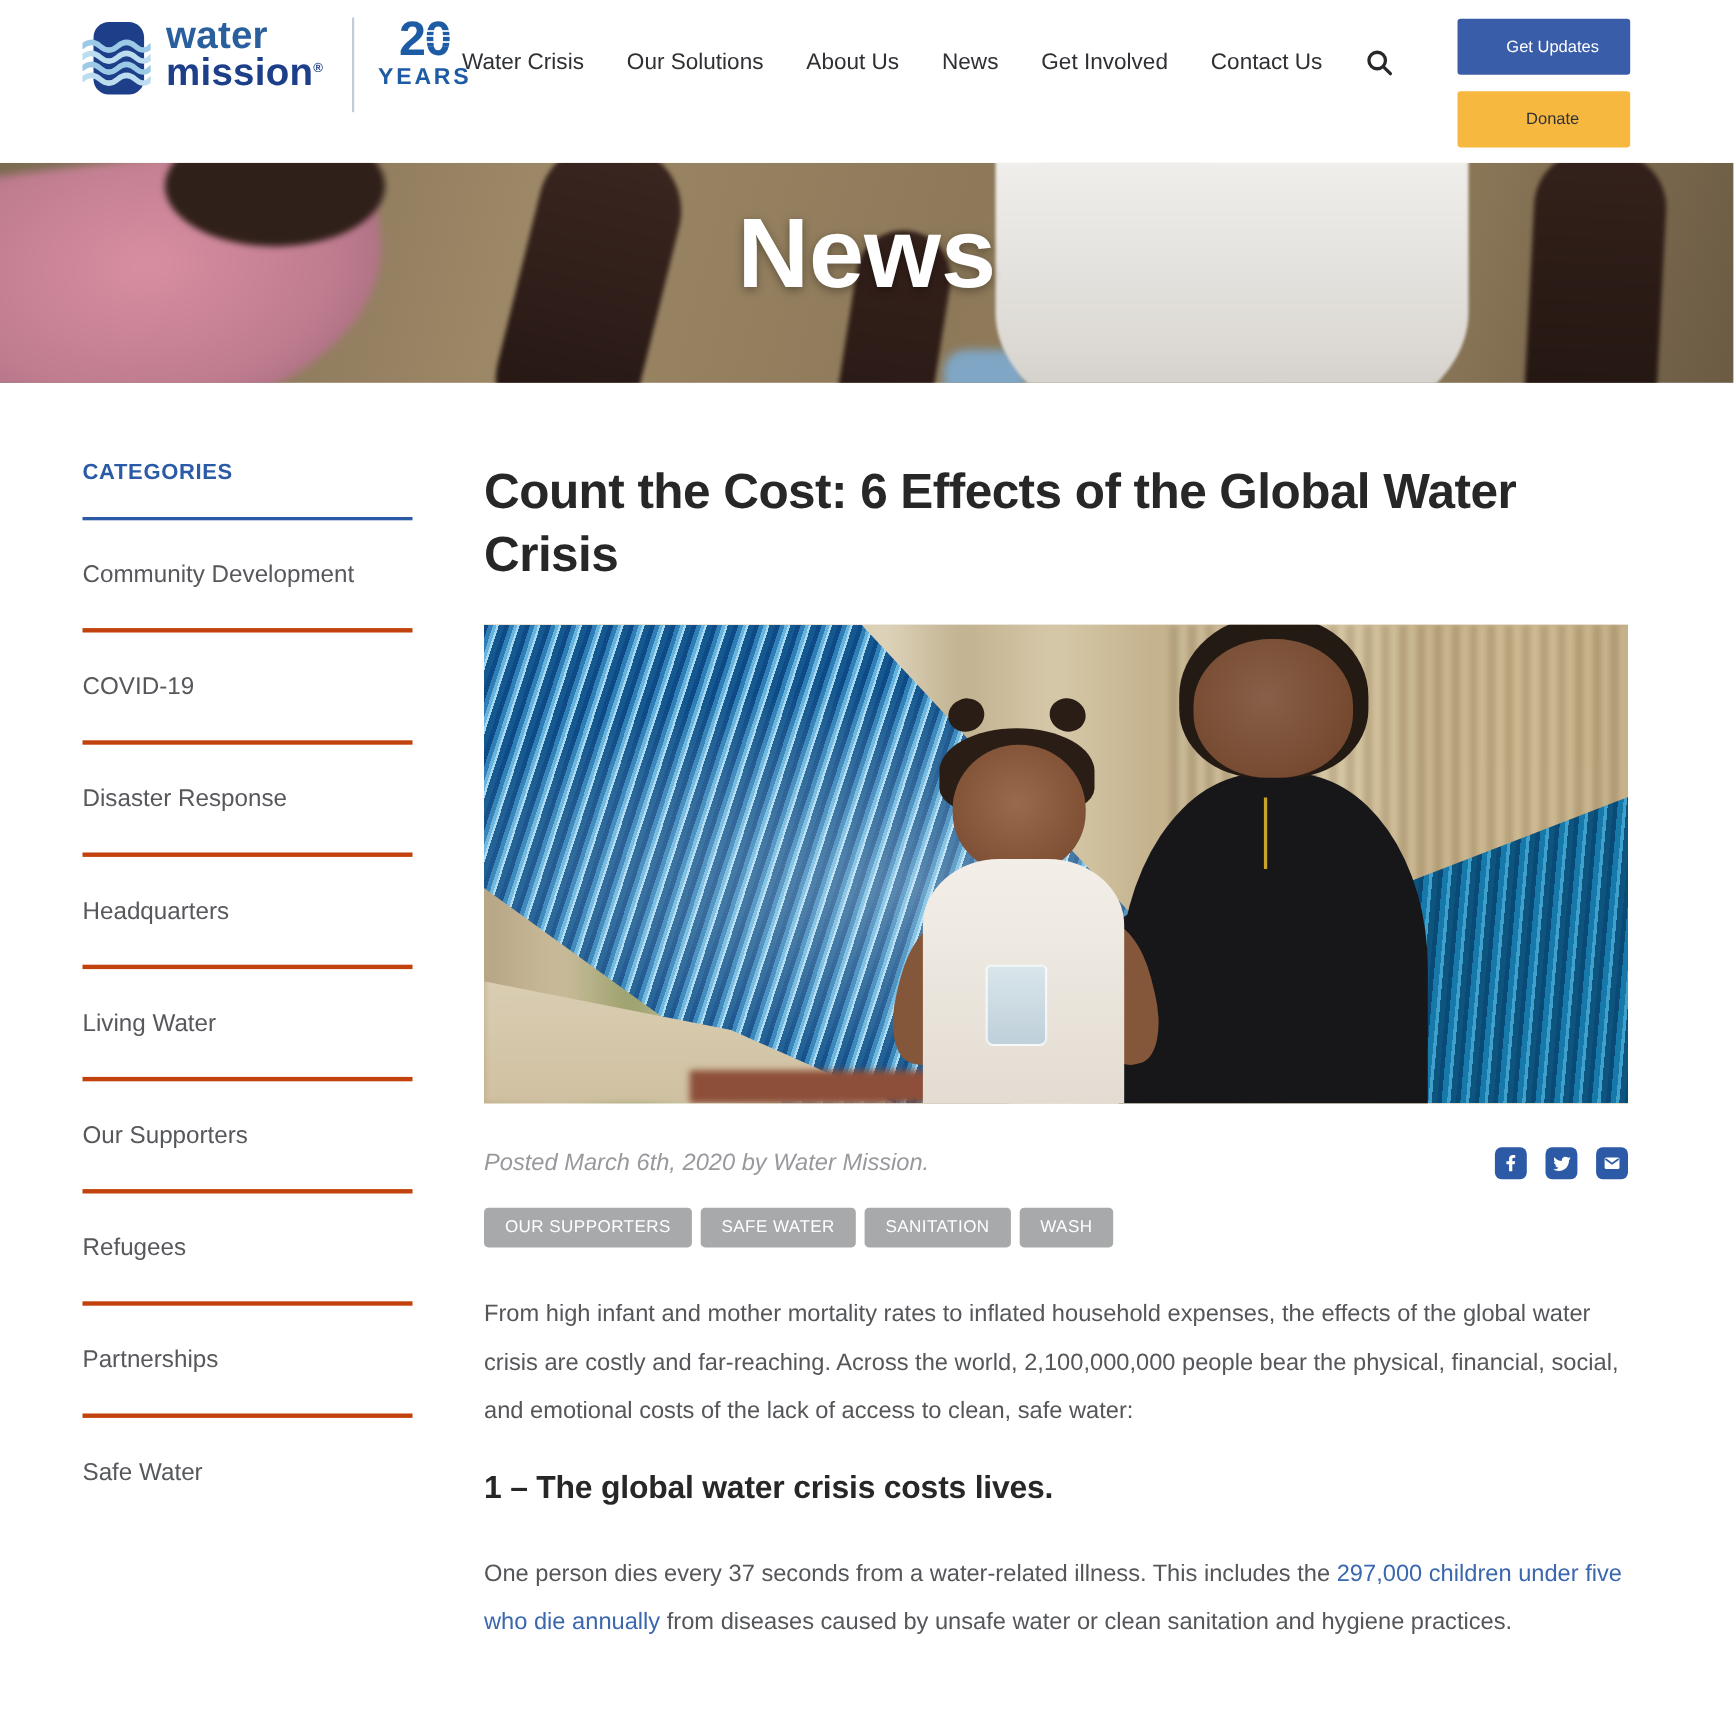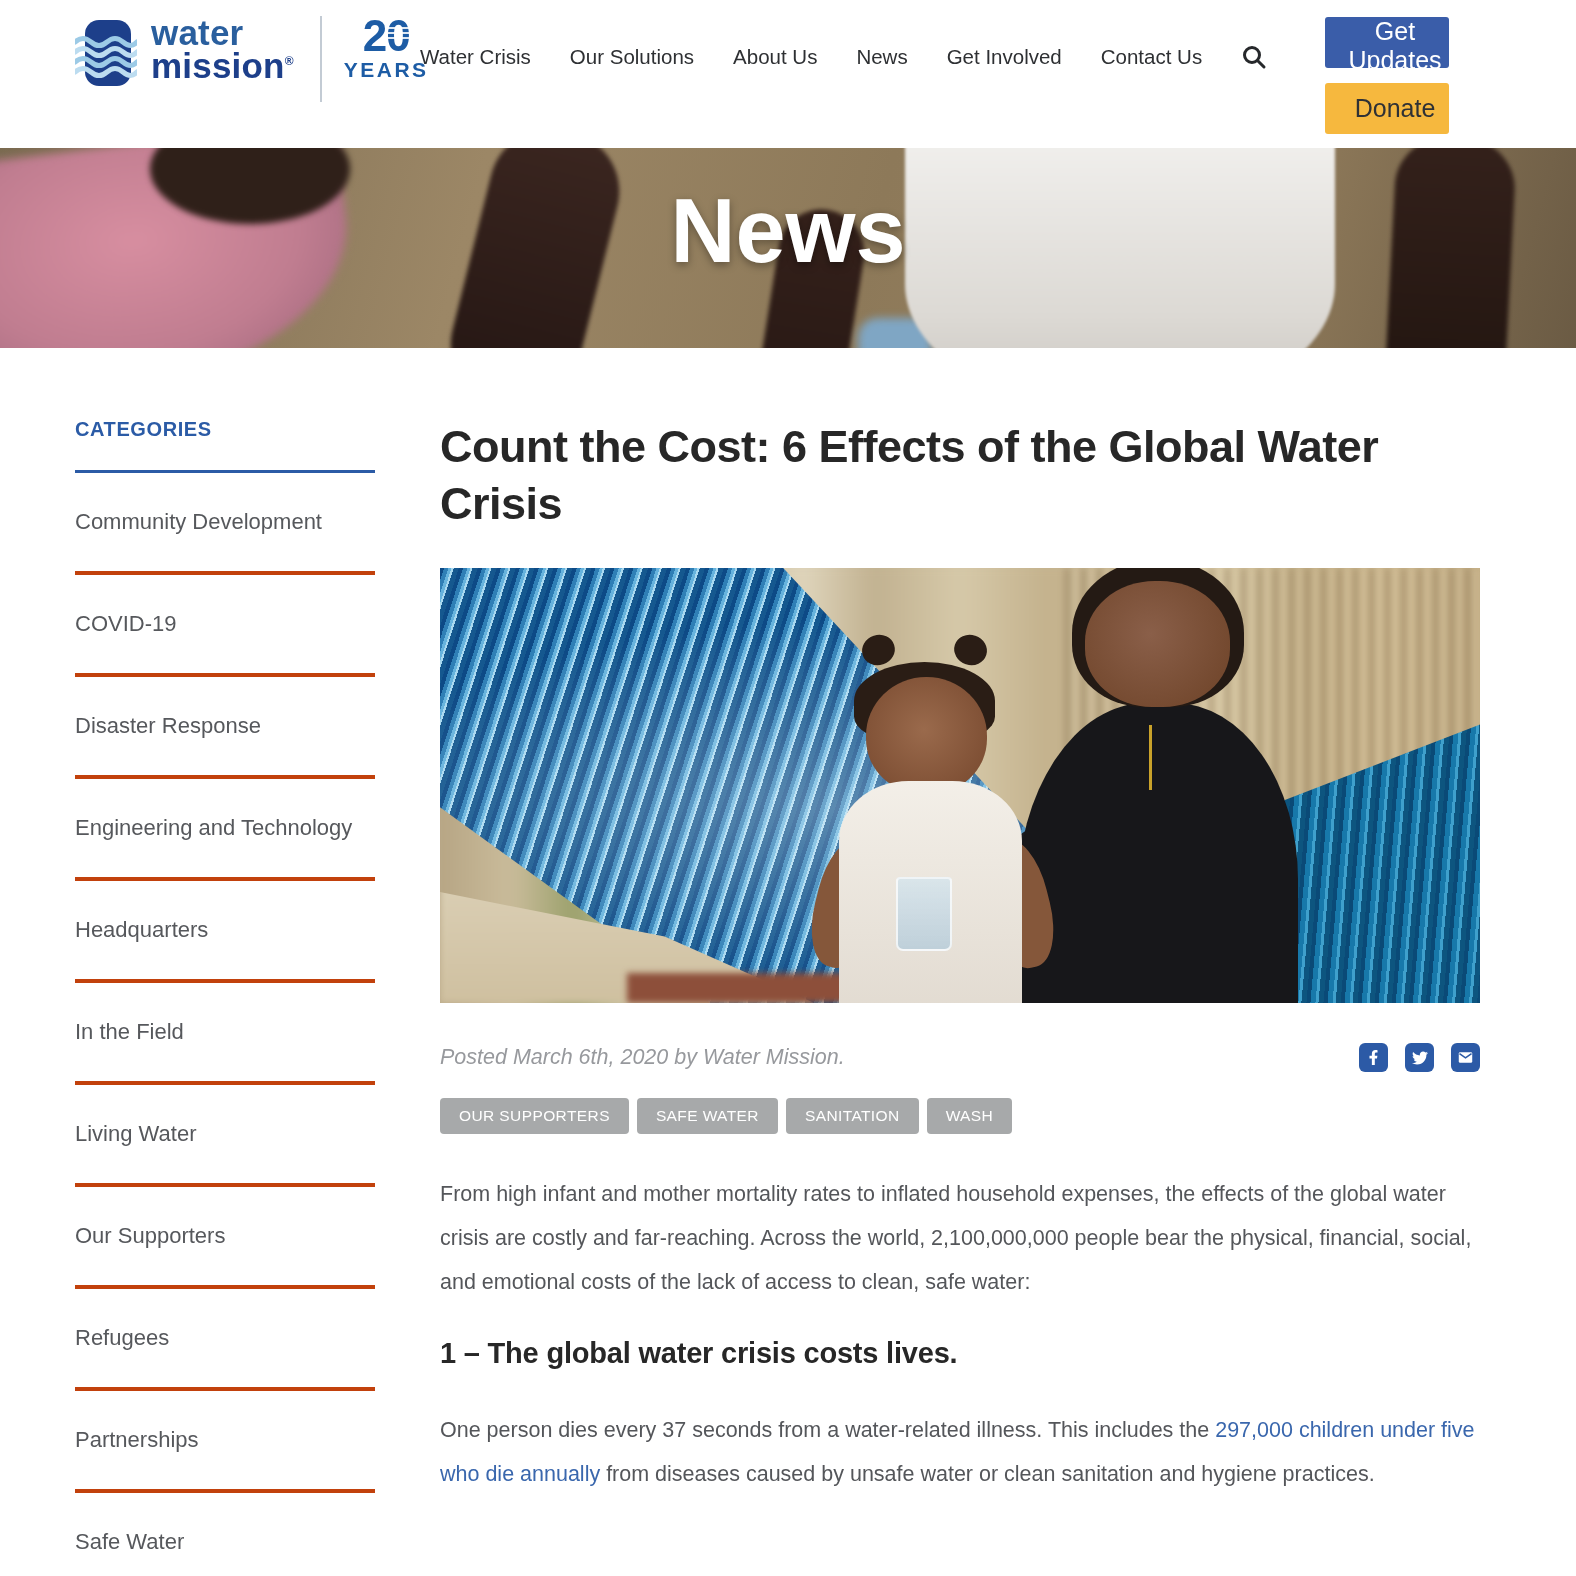--- a/index.html
+++ b/index.html
@@ -24,21 +24,21 @@
   .badge20 .numwrap { position:relative; display:inline-block; }
   .badge20 .numwrap::after {
     content:""; position:absolute; right:-2px; top:8px; width:26px; height:18px;
     background:repeating-linear-gradient(180deg, transparent 0 3px, #ffffff 3px 5px);
     opacity:.85; pointer-events:none;
   }
   .main-nav { position:absolute; left:420px; top:0; height:114px; display:flex; align-items:center; gap:39px; }
   .main-nav a { font-size:20.5px; color:#2e3033; text-decoration:none; font-weight:500; cursor:pointer; }
   .search-btn { width:26px; height:26px; cursor:pointer; display:flex; align-items:center; }
   .header-buttons { position:absolute; right:109px; top:17px; width:142px; display:flex; flex-direction:column; gap:15px; }
-  .btn { display:block; width:124px; height:51px; border:none; border-radius:3px; font-size:25px;
+  .btn { display:block; width:157px; height:51px; border:none; border-radius:3px; font-size:15px;
          font-family:"Liberation Sans", sans-serif; cursor:pointer; font-weight:500;padding-left:16px; }
   .btn-updates { background:#3a5da9; color:#ffffff; }
   .btn-donate  { background:#f6b83e; color:#2f3135; }
 
   
   .hero { position:absolute; top:148px; left:0; width:1576px; height:200px; overflow:hidden;
           background:linear-gradient(105deg,#7a6a50,#9c8766 30%,#8d7959 55%,#97815f 75%,#6b5b44); }
   .hero .blob { position:absolute; }
   .hero .pink-shirt { left:-40px; top:-6px; width:390px; height:240px; filter:blur(4px);
      background:radial-gradient(ellipse at 45% 40%, #d78ea0, #c07d90 55%, #a0677c 90%);
@@ -184,23 +184,21 @@
 
   <h1 class="hero-title">News</h1>
 </section>
 
 <aside class="sidebar">
   <div class="sidebar-heading">CATEGORIES</div>
   <div class="sidebar-headrule"></div>
   <a class="cat-item">Community Development</a>
   <a class="cat-item">COVID-19</a>
   <a class="cat-item">Disaster Response</a>
-  <a class="cat-item">Engineering and Technology</a>
   <a class="cat-item">Headquarters</a>
-  <a class="cat-item">In the Field</a>
   <a class="cat-item">Living Water</a>
   <a class="cat-item">Our Supporters</a>
   <a class="cat-item">Refugees</a>
   <a class="cat-item">Partnerships</a>
   <a class="cat-item">Safe Water</a>
 </aside>
 
 <main class="article">
   <h1 class="article-title">Count the Cost: 6 Effects of the Global Water Crisis</h1>
 

